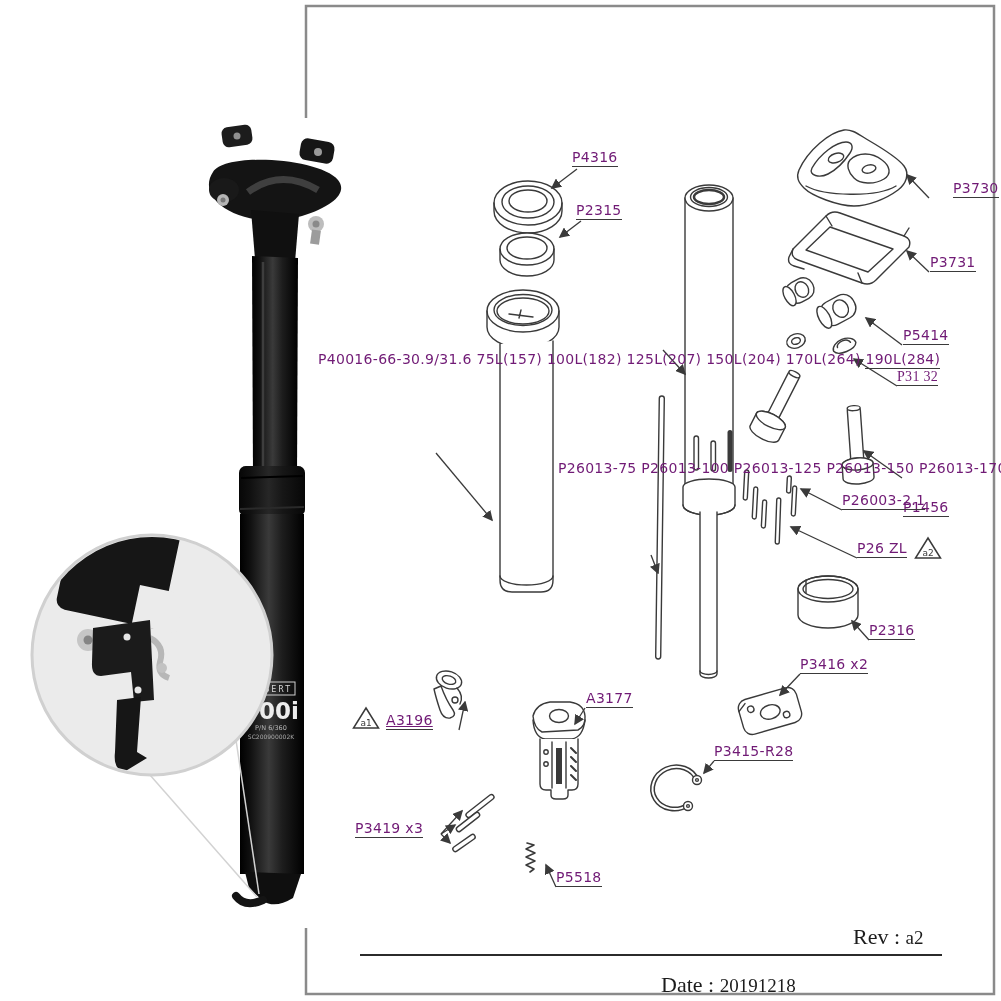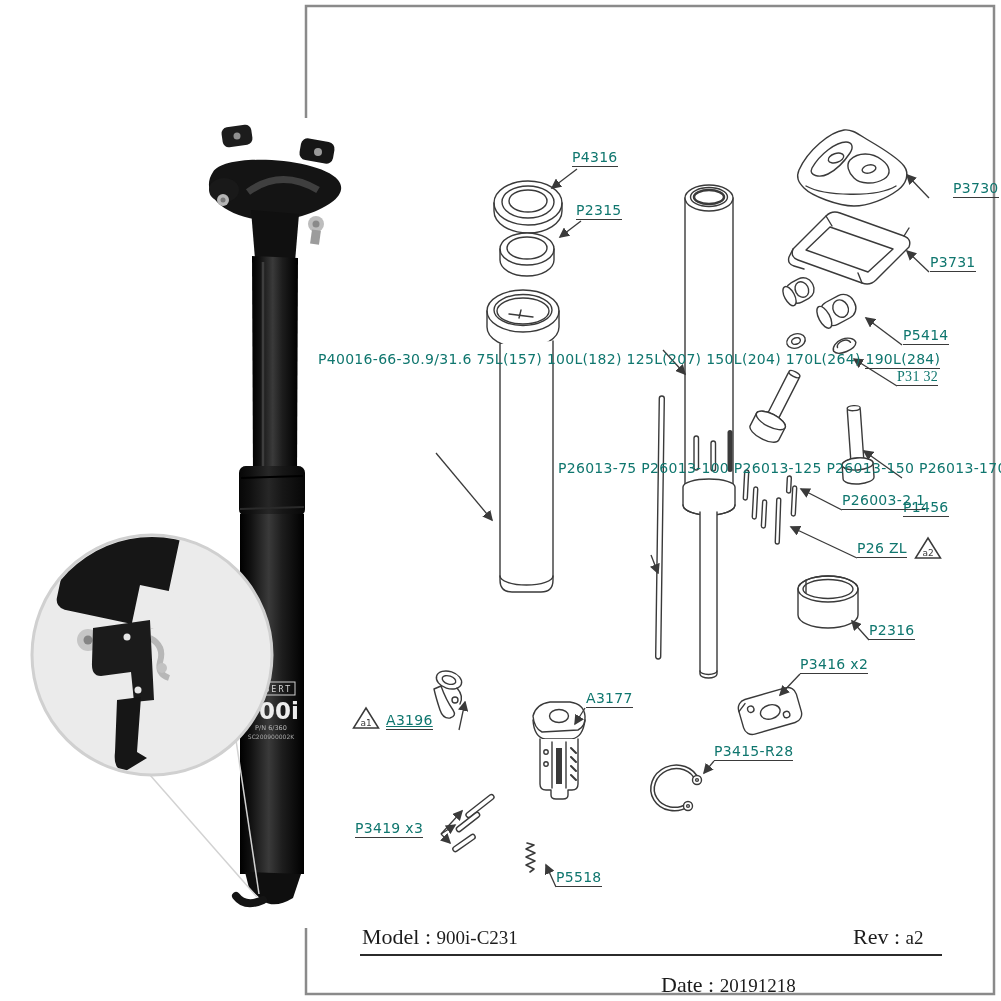--- a/index.html
+++ b/index.html
@@ -1,19 +1,19 @@
 <!DOCTYPE html>
 <html><head>
 <meta charset="utf-8">
 <style>
   html,body{margin:0;padding:0;background:#fff;}
   #stage{position:relative;width:1001px;height:1001px;background:#fff;overflow:hidden;
          font-family:"DejaVu Sans",sans-serif;}
   svg.art{position:absolute;left:0;top:0;}
-  .lbl{position:absolute;font-size:14px;line-height:15px;color:#0f766e;letter-spacing:.3px;
+  .lbl{position:absolute;font-size:14px;line-height:15px;color:#701a75;letter-spacing:.3px;
        white-space:nowrap;width:fit-content;}
   .ul{border-bottom:1.6px solid #3a3a3a;padding-bottom:1px;}
   .list .ln{display:block;}
   .ctr{text-align:center;}
   .ctr .ulspan{display:inline-block;border-bottom:1.6px solid #3a3a3a;padding-bottom:1px;}
   .rt{text-align:right;}
   .tri{position:absolute;width:28px;height:24px;}
   .tb{position:absolute;font-family:"Liberation Serif","DejaVu Serif",serif;font-size:22px;
       color:#1c1c1c;white-space:nowrap;}
   .tb .tb-val{font-size:19px;}
@@ -340,24 +340,20 @@
 
 <svg class="tri" style="left:352px;top:706px;" viewBox="0 0 28 24">
   <polygon points="14,2 26.5,22 1.5,22" fill="none" stroke="#3a3a3a" stroke-width="1.5"></polygon>
   <text x="14" y="20" font-size="9" text-anchor="middle" fill="#3a3a3a" font-family="DejaVu Sans">a1</text>
 </svg>
 <svg class="tri" style="left:914px;top:536px;" viewBox="0 0 28 24">
   <polygon points="14,2 26.5,22 1.5,22" fill="none" stroke="#3a3a3a" stroke-width="1.5"></polygon>
   <text x="14" y="20" font-size="9" text-anchor="middle" fill="#3a3a3a" font-family="DejaVu Sans">a2</text>
 </svg>
 
-<div class="tb" style="left:362px;top:924px;">
-  <span>Model :</span>
-  <span class="tb-val">900i-C231</span>
-</div>
 <div class="tb" style="left:651px;top:972px;margin-left:10px;">
   <span>Date :</span>
   <span class="tb-val">20191218</span>
 </div>
 <div class="tb" style="left:853px;top:924px;">
   <span>Rev :</span>
   <span class="tb-val">a2</span>
 </div>
 <div class="tb-underline"></div>
 

